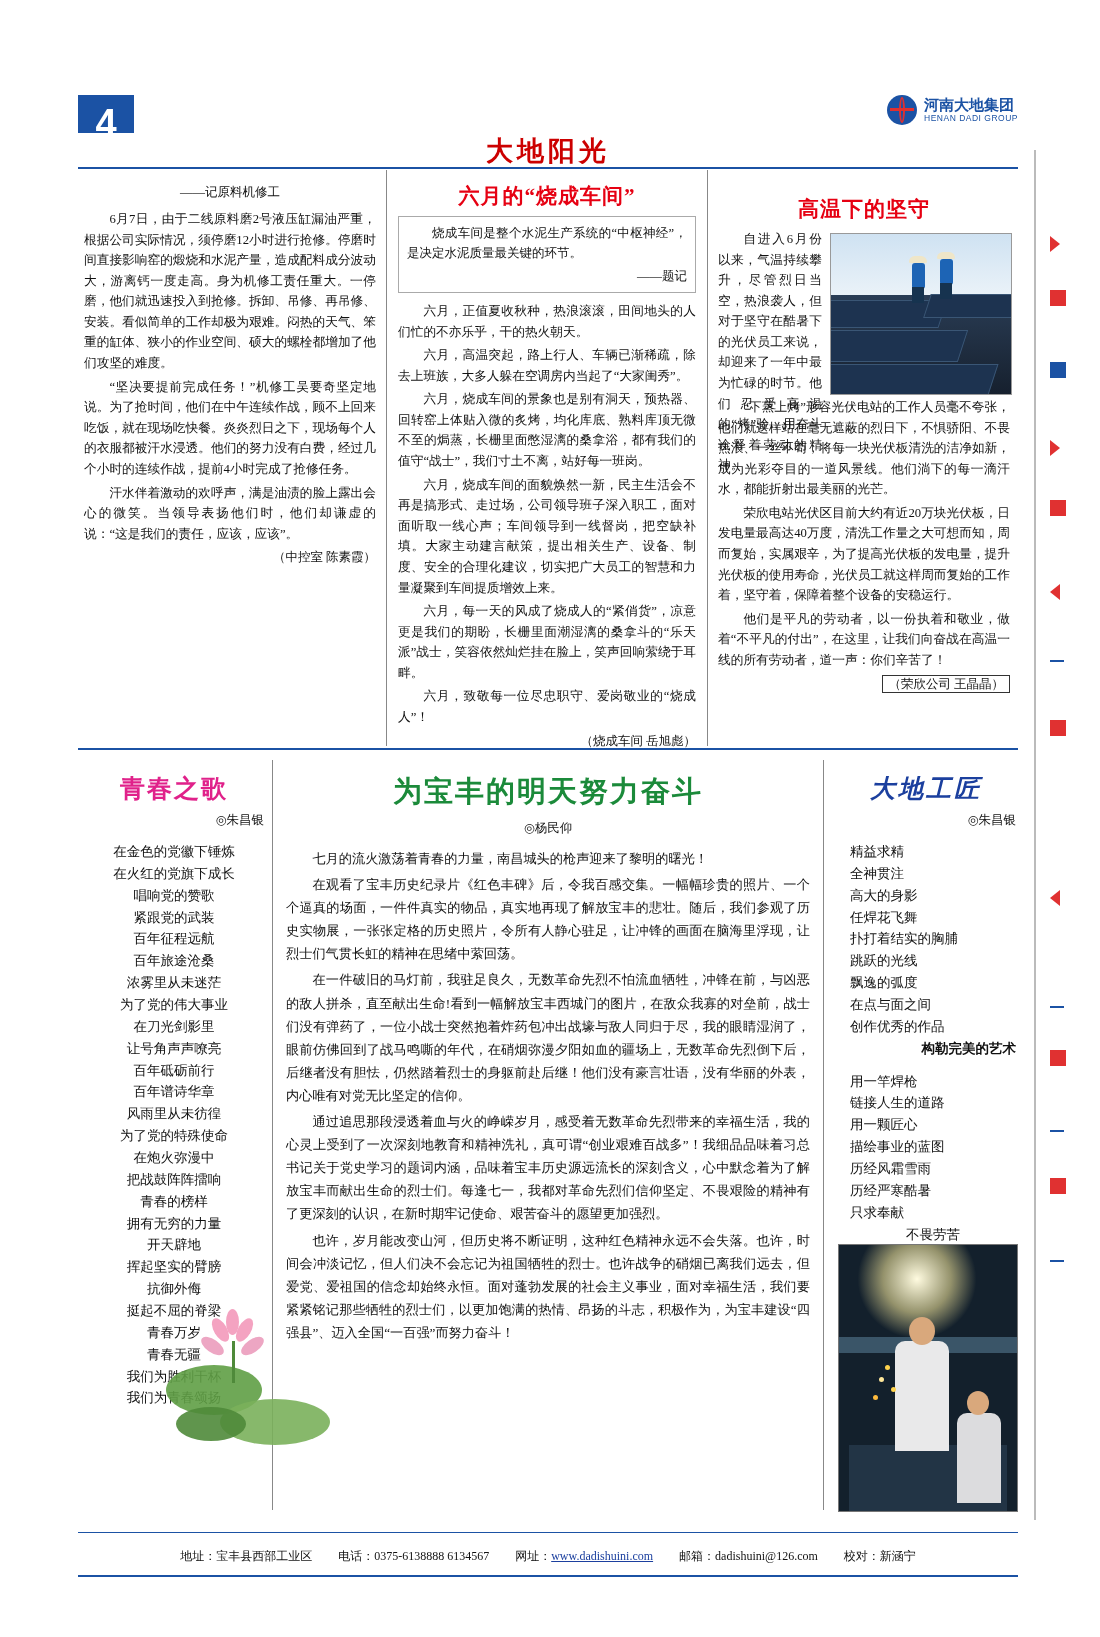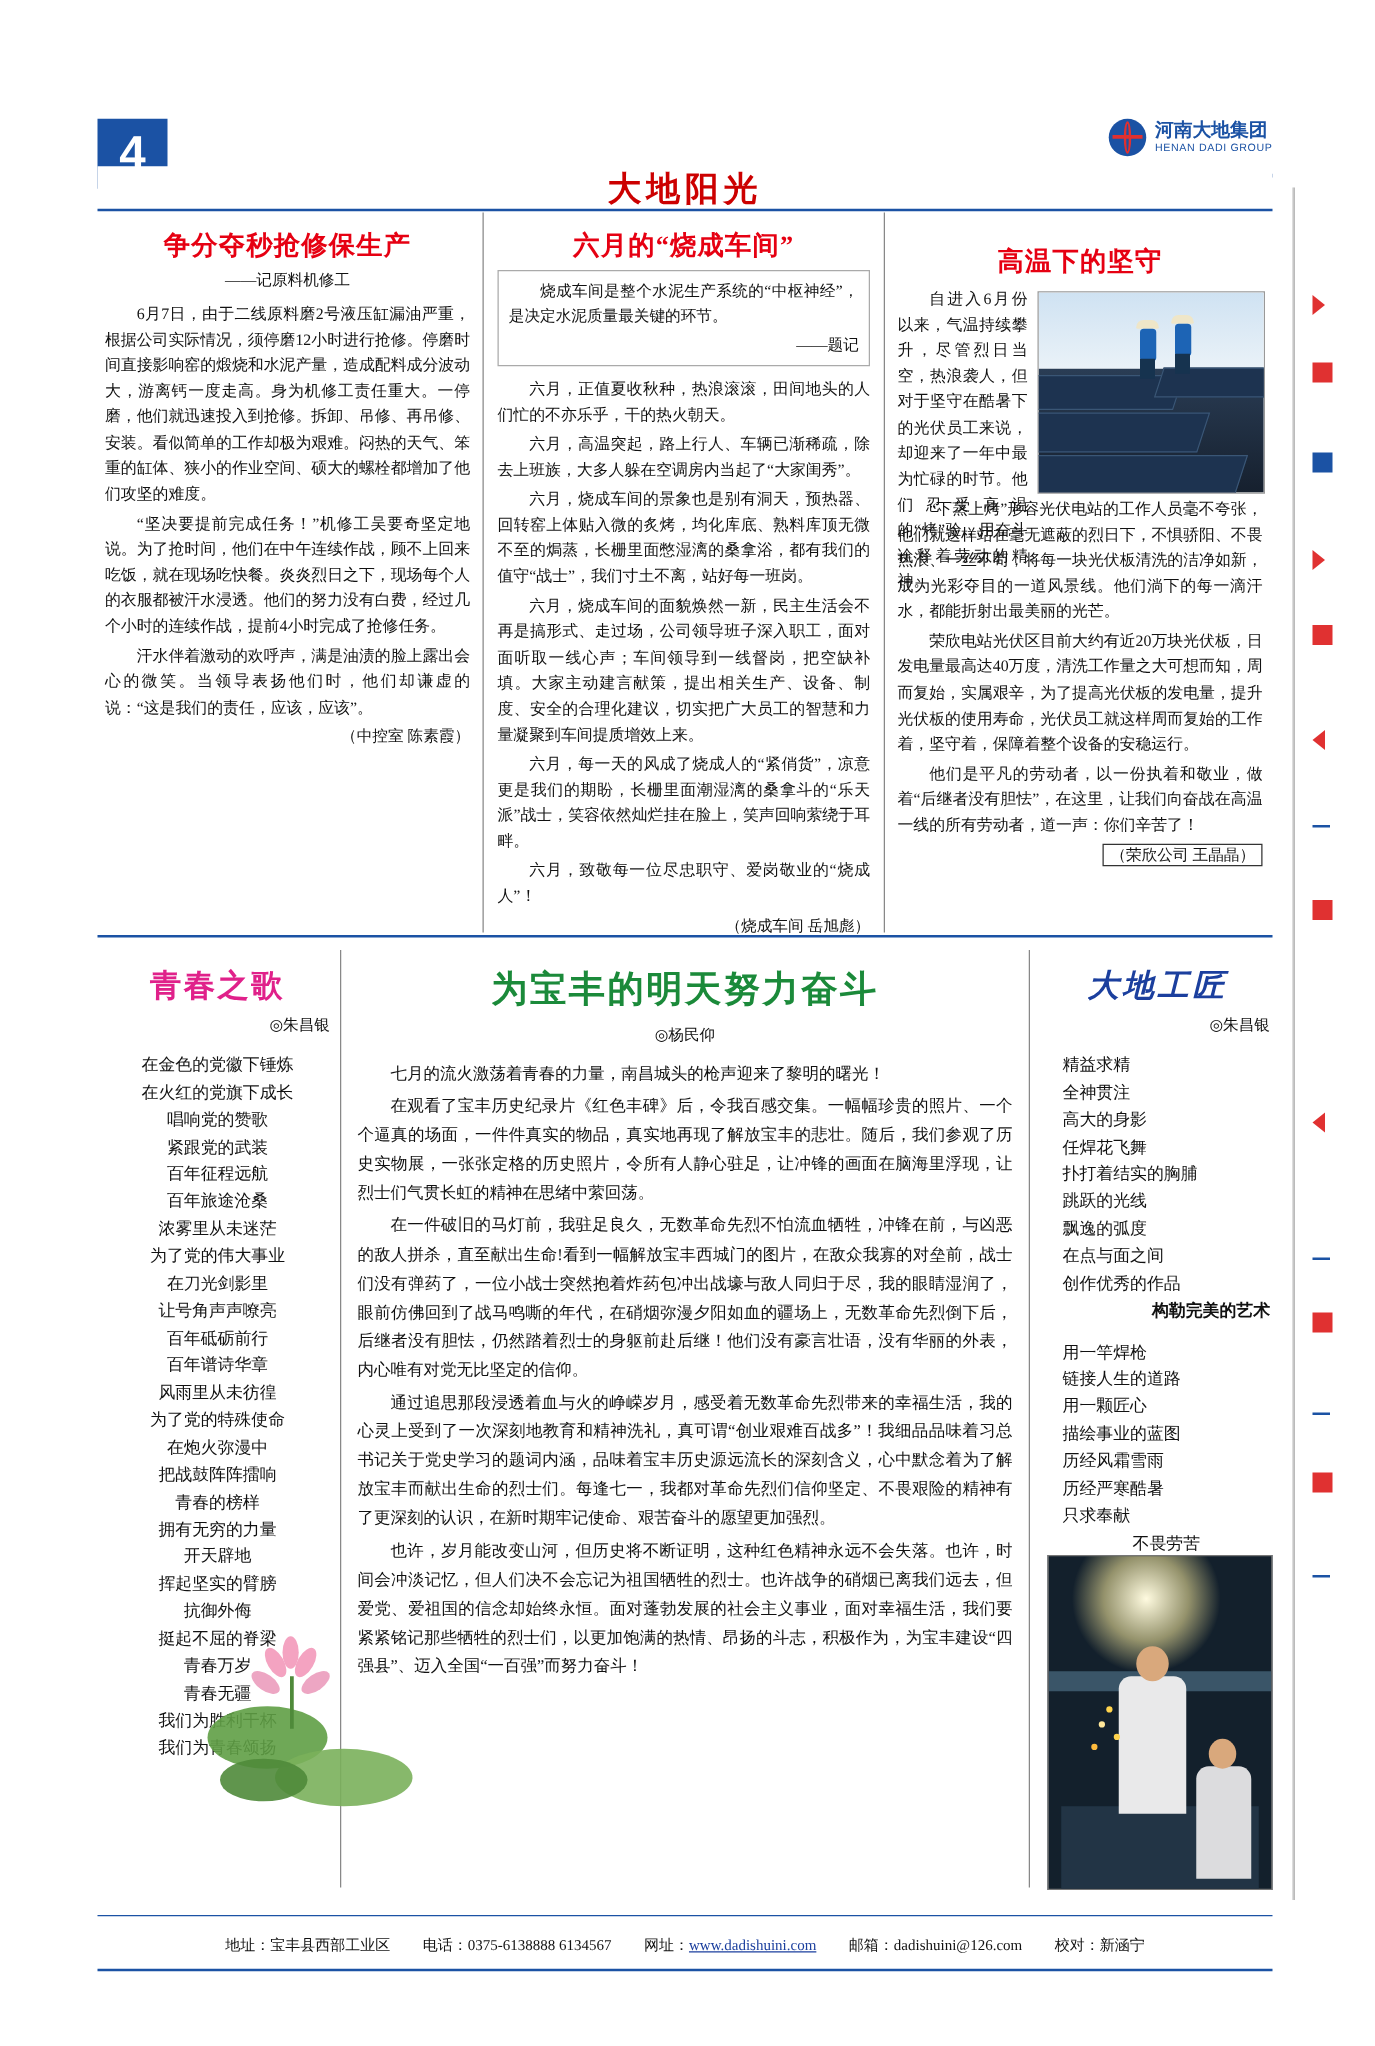--- a/index.html
+++ b/index.html
@@ -125,21 +125,20 @@
   </div>
 
   <div class="rule" style="left:78px;top:167px;width:940px;height:2px;"></div>
   <div class="rule" style="left:78px;top:748px;width:940px;height:2px;"></div>
   <div class="rule" style="left:386px;top:170px;width:1px;height:576px;background:#888;"></div>
   <div class="rule" style="left:707px;top:170px;width:1px;height:576px;background:#888;"></div>
   <div class="rule" style="left:272px;top:760px;width:1px;height:750px;background:#888;"></div>
   <div class="rule" style="left:823px;top:760px;width:1px;height:750px;background:#888;"></div>
 
   <div class="art" style="left:84px;top:182px;width:292px;">
-    <h2>争分夺秒抢修保生产</h2>
     <div class="sub">——记原料机修工</div>
     <p>6月7日，由于二线原料磨2号液压缸漏油严重，根据公司实际情况，须停磨12小时进行抢修。停磨时间直接影响窑的煅烧和水泥产量，造成配料成分波动大，游离钙一度走高。身为机修工责任重大。一停磨，他们就迅速投入到抢修。拆卸、吊修、再吊修、安装。看似简单的工作却极为艰难。闷热的天气、笨重的缸体、狭小的作业空间、硕大的螺栓都增加了他们攻坚的难度。</p>
     <p>“坚决要提前完成任务！”机修工吴要奇坚定地说。为了抢时间，他们在中午连续作战，顾不上回来吃饭，就在现场吃快餐。炎炎烈日之下，现场每个人的衣服都被汗水浸透。他们的努力没有白费，经过几个小时的连续作战，提前4小时完成了抢修任务。</p>
     <p>汗水伴着激动的欢呼声，满是油渍的脸上露出会心的微笑。当领导表扬他们时，他们却谦虚的说：“这是我们的责任，应该，应该”。</p>
     <div class="byline">（中控室  陈素霞）</div>
   </div>
 
   <div class="art" style="left:398px;top:182px;width:298px;">
     <h2>六月的“烧成车间”</h2>
     <div class="lede">
@@ -173,21 +172,21 @@
         <div class="worker" style="left:106px;top:18px;">
           <div class="hat"></div>
             <div class="body"></div>
             <div class="leg"></div>
         </div>
       </div>
       <p style="width:104px;">自进入6月份以来，气温持续攀升，尽管烈日当空，热浪袭人，但对于坚守在酷暑下的光伏员工来说，却迎来了一年中最为忙碌的时节。他们忍受高温的“烤”验，用奋斗诠释着劳动的精神。</p>
     </div>
     <p>“下蒸上烤”形容光伏电站的工作人员毫不夸张，他们就这样站在毫无遮蔽的烈日下，不惧骄阳、不畏热浪、一丝不苟，将每一块光伏板清洗的洁净如新，成为光彩夺目的一道风景线。他们淌下的每一滴汗水，都能折射出最美丽的光芒。</p>
     <p>荣欣电站光伏区目前大约有近20万块光伏板，日发电量最高达40万度，清洗工作量之大可想而知，周而复始，实属艰辛，为了提高光伏板的发电量，提升光伏板的使用寿命，光伏员工就这样周而复始的工作着，坚守着，保障着整个设备的安稳运行。</p>
-    <p>他们是平凡的劳动者，以一份执着和敬业，做着“后继者没有胆怯”，在这里，让我们向奋战在高温一线的所有劳动者，道一声：你们辛苦了！</p>
+    <p>他们是平凡的劳动者，以一份执着和敬业，做着“不平凡的付出”，在这里，让我们向奋战在高温一线的所有劳动者，道一声：你们辛苦了！</p>
     <div class="byline">
       <span style="border:1px solid #333;padding:1px 5px;">（荣欣公司  王晶晶）</span>
     </div>
   </div>
 
   <div style="position:absolute;left:84px;top:772px;width:180px;">
     <div class="poem-title" style="color:#e0218a;">青春之歌</div>
     <div class="poem-author">◎朱昌银</div>
     <div class="poem-line">在金色的党徽下锤炼</div>
     <div class="poem-line">在火红的党旗下成长</div>

